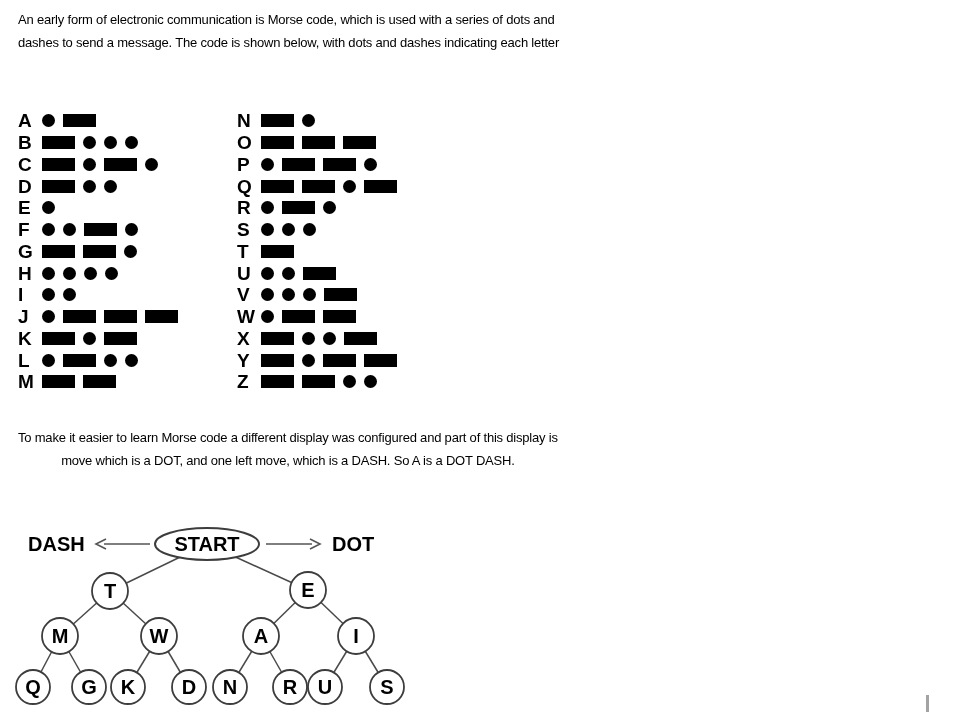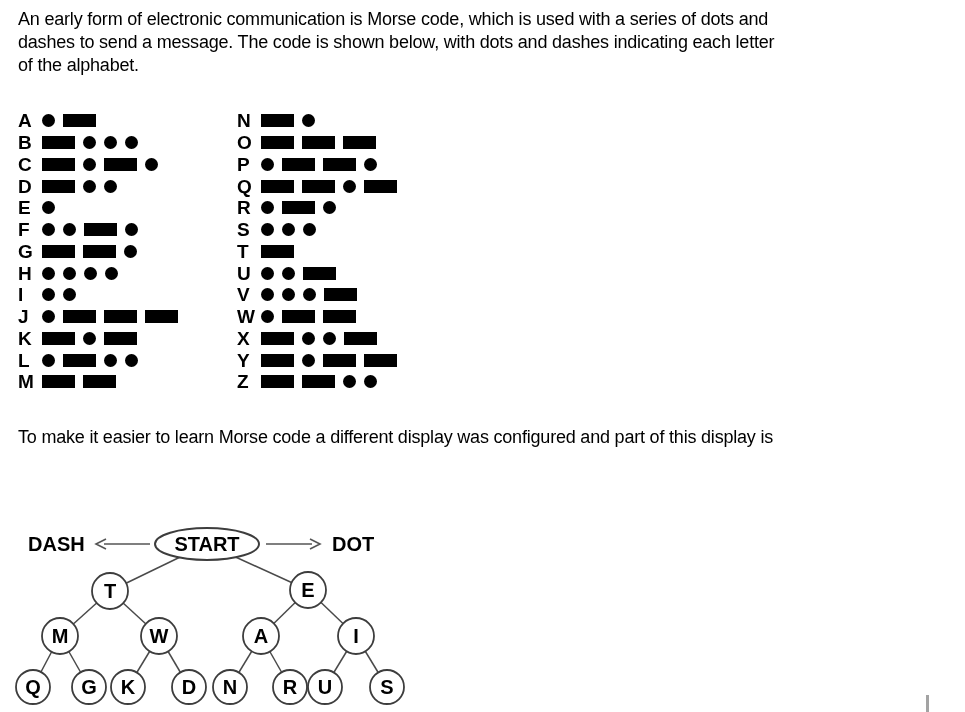--- a/index.html
+++ b/index.html
@@ -4,21 +4,21 @@
 <style>
   html, body { margin: 0; padding: 0; }
   body {
     width: 965px; height: 712px;
     background: #ffffff;
     color: #000000;
     font-family: "Liberation Sans", sans-serif;
     position: relative;
     overflow: hidden;
   }
-  .paragraph { position: absolute; font-size: 18px; line-height: 23px; letter-spacing: -0.2px; }
+  .paragraph { position: absolute; font-size: 13px; line-height: 23px; letter-spacing: -0.2px; }
   .paragraph .line { white-space: pre; }
   #intro-paragraph { left: 18px; top: 8px; }
   #display-paragraph { left: 18px; top: 426px; text-align: center; }
 
   .morse-col { position: absolute; top: 110px; }
   #morse-col-left  { left: 18px; }
   #morse-col-right { left: 237px; }
   .morse-row { height: 21.75px; display: flex; align-items: center; }
   .morse-letter { width: 24px; font-weight: bold; font-size: 19px; line-height: 19px; }
   .morse-symbols { display: flex; align-items: center; gap: 8px; }
@@ -28,21 +28,20 @@
   #tree-svg { position: absolute; left: 0; top: 520px; }
 
   #scroll-mark { position: absolute; left: 926px; top: 695px; width: 3px; height: 17px; background: #a3a3a3; }
 </style>
 </head>
 <body>
 
 <div id="intro-paragraph" class="paragraph">
   <div class="line">An early form of electronic communication is Morse code, which is used with a series of dots and</div>
   <div class="line">dashes to send a message. The code is shown below, with dots and dashes indicating each letter</div>
-  <div class="line">of the alphabet.</div>
 </div>
 
 <div id="morse-col-left" class="morse-col">
     <div class="morse-row">
       <span class="morse-letter">A</span>
       <span class="morse-symbols">
         <span class="morse-dot"></span>
         <span class="morse-dash"></span>
       </span>
     </div>
@@ -250,20 +249,21 @@
         <span class="morse-dash"></span>
         <span class="morse-dash"></span>
         <span class="morse-dot"></span>
         <span class="morse-dot"></span>
       </span>
     </div>
   </div>
 
 <div id="display-paragraph" class="paragraph">
   <div class="line">To make it easier to learn Morse code a different display was configured and part of this display is</div>
+  <div class="line">move which is a DOT, and one left move, which is a DASH. So A is a DOT DASH.</div>
 </div>
 
 <svg id="tree-svg" width="440" height="192" viewBox="0 0 440 192">
     <line x1="207" y1="24" x2="110" y2="71" stroke="#4a4a4a" stroke-width="1.5"></line>
     <line x1="207" y1="24" x2="308" y2="70" stroke="#4a4a4a" stroke-width="1.5"></line>
     <line x1="110" y1="71" x2="60" y2="116" stroke="#4a4a4a" stroke-width="1.5"></line>
     <line x1="110" y1="71" x2="159" y2="116" stroke="#4a4a4a" stroke-width="1.5"></line>
     <line x1="308" y1="70" x2="261" y2="116" stroke="#4a4a4a" stroke-width="1.5"></line>
     <line x1="308" y1="70" x2="356" y2="116" stroke="#4a4a4a" stroke-width="1.5"></line>
     <line x1="60" y1="116" x2="33" y2="167" stroke="#4a4a4a" stroke-width="1.5"></line>

